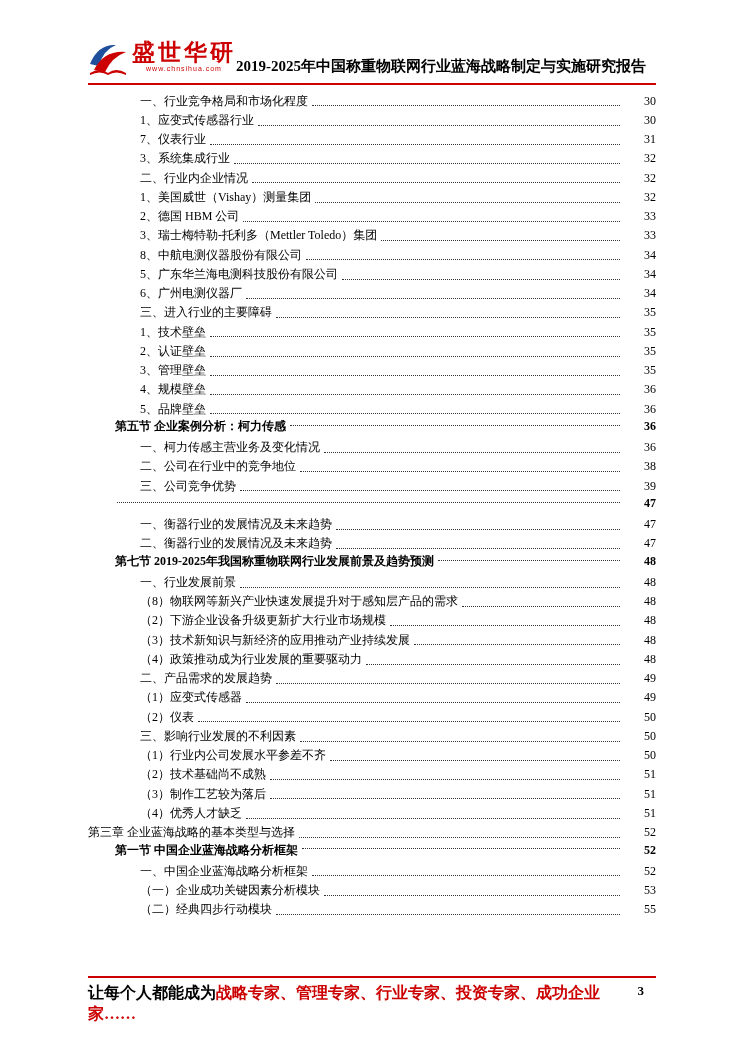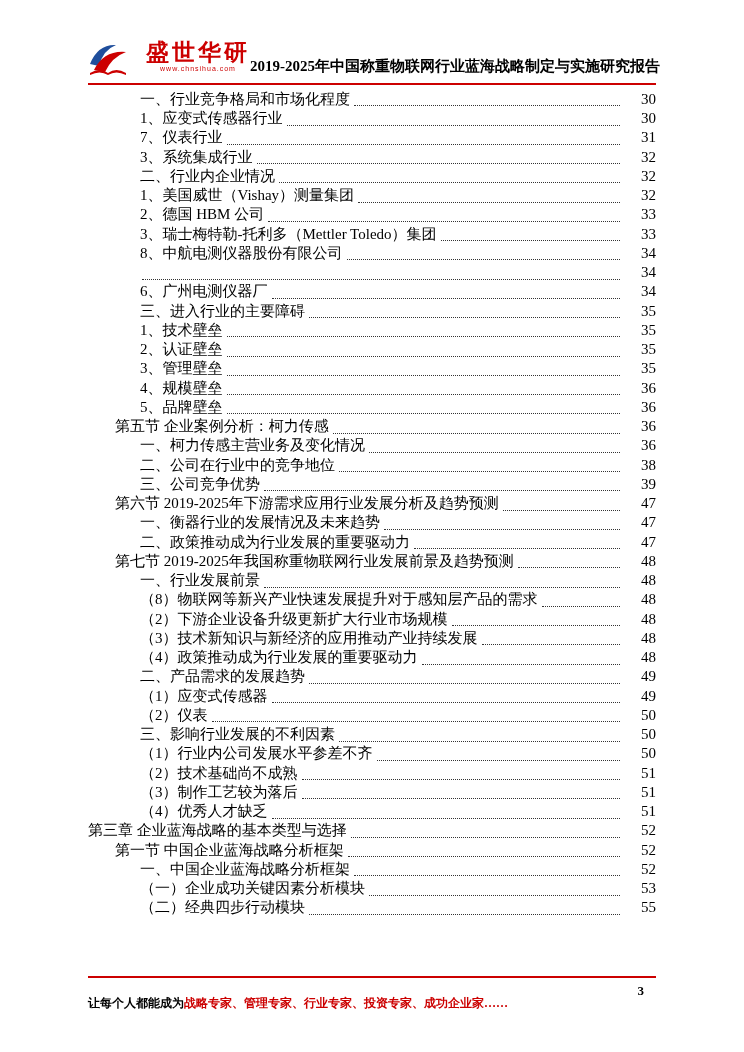--- a/index.html
+++ b/index.html
@@ -18,62 +18,62 @@
   }
   
   .header {
     display: flex;
     justify-content: space-between;
     align-items: flex-end;
     padding-top: 40px;
     padding-bottom: 5px;
     border-bottom: 2px solid #cc0000;
   }
-  .logo { display: flex; align-items: flex-start; gap: 18px; }
+  .logo { display: flex; align-items: flex-start; gap: 4px; }
   .logo svg { width: 40px; height: 38px; display: block; }
   .logo-textcol { display: flex; flex-direction: column; align-items: center; }
   .brand-name {
     color: #cc0000; font-weight: bold; font-size: 23px;
     letter-spacing: 3px; line-height: 1.1; white-space: nowrap;
   }
   .brand-url {
     color: #cc0000; font-size: 7px; letter-spacing: 1px;
     font-family: "Liberation Sans", sans-serif;
   }
   .report-title {
     font-size: 15px; font-weight: bold;
     margin-right: 52px; margin-bottom: 2px;
     white-space: nowrap;
   }
   
   .toc { padding-top: 5px; }
   .toc-row {
     display: flex; align-items: flex-end;
-    height: 19.25px; font-size: 15px;
+    height: 19.25px; font-size: 12px;
   }
   .toc-row.level-0 { font-weight: normal; }
-  .toc-row.level-1 { font-weight: normal; padding-left: 27px; }
+  .toc-row.level-1 { font-weight: bold; padding-left: 27px; align-items: center; }
   .toc-row.level-2 { padding-left: 52px; }
   .toc-text { white-space: nowrap; padding-right: 2px; line-height: 1.3; }
   .leader {
     flex: 1 1 auto;
     border-bottom: 1.6px dotted #333;
     margin: 0 2px 3px 2px;
     min-width: 10px;
   }
   .toc-page { width: 34px; text-align: right; line-height: 1.3; }
   
   .footer {
     position: absolute;
     left: 88px; right: 88px; top: 976px;
     border-top: 2.5px solid #cc0000;
     padding-top: 5px;
     display: flex; justify-content: space-between; align-items: flex-start;
   }
-  .footer-text { font-size: 12px; font-weight: bold; margin-top: 12px; }
+  .footer-text { font-size: 16px; font-weight: bold; }
   .footer-text .red { color: #cc0000; }
   .footer-page { font-size: 13px; font-weight: bold; padding-right: 12px; }
 </style>
 </head>
 <body>
 
 <div class="page">
 
   <div class="header">
     <div class="logo">
@@ -130,20 +130,21 @@
         <span class="toc-text">3、瑞士梅特勒-托利多（Mettler Toledo）集团</span>
         <span class="leader"></span>
         <span class="toc-page">33</span>
       </div>
       <div class="toc-row level-2">
         <span class="toc-text">8、中航电测仪器股份有限公司</span>
         <span class="leader"></span>
         <span class="toc-page">34</span>
       </div>
       <div class="toc-row level-2">
+        <span class="toc-text">5、广东华兰海电测科技股份有限公司</span>
         <span class="leader"></span>
         <span class="toc-page">34</span>
       </div>
       <div class="toc-row level-2">
         <span class="toc-text">6、广州电测仪器厂</span>
         <span class="leader"></span>
         <span class="toc-page">34</span>
       </div>
       <div class="toc-row level-2">
         <span class="toc-text">三、进入行业的主要障碍</span>
@@ -189,31 +190,30 @@
         <span class="toc-text">二、公司在行业中的竞争地位</span>
         <span class="leader"></span>
         <span class="toc-page">38</span>
       </div>
       <div class="toc-row level-2">
         <span class="toc-text">三、公司竞争优势</span>
         <span class="leader"></span>
         <span class="toc-page">39</span>
       </div>
       <div class="toc-row level-1">
-        <span class="toc-text">第六节 2019-2025年下游需求应用行业发展分析及趋势预测</span>
         <span class="leader"></span>
         <span class="toc-page">47</span>
       </div>
       <div class="toc-row level-2">
         <span class="toc-text">一、衡器行业的发展情况及未来趋势</span>
         <span class="leader"></span>
         <span class="toc-page">47</span>
       </div>
       <div class="toc-row level-2">
-        <span class="toc-text">二、政策推动成为行业发展的重要驱动力</span>
+        <span class="toc-text">二、衡器行业的发展情况及未来趋势</span>
         <span class="leader"></span>
         <span class="toc-page">47</span>
       </div>
       <div class="toc-row level-1">
         <span class="toc-text">第七节 2019-2025年我国称重物联网行业发展前景及趋势预测</span>
         <span class="leader"></span>
         <span class="toc-page">48</span>
       </div>
       <div class="toc-row level-2">
         <span class="toc-text">一、行业发展前景</span>

